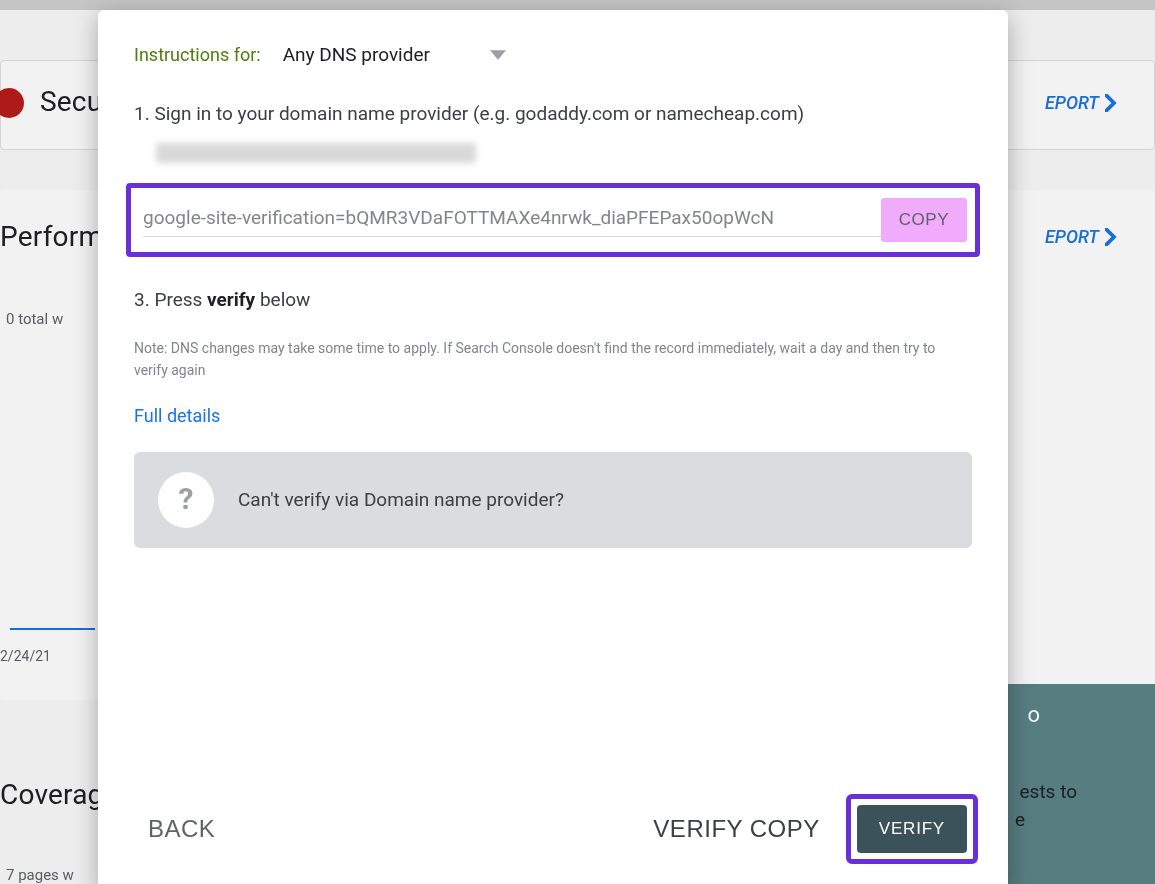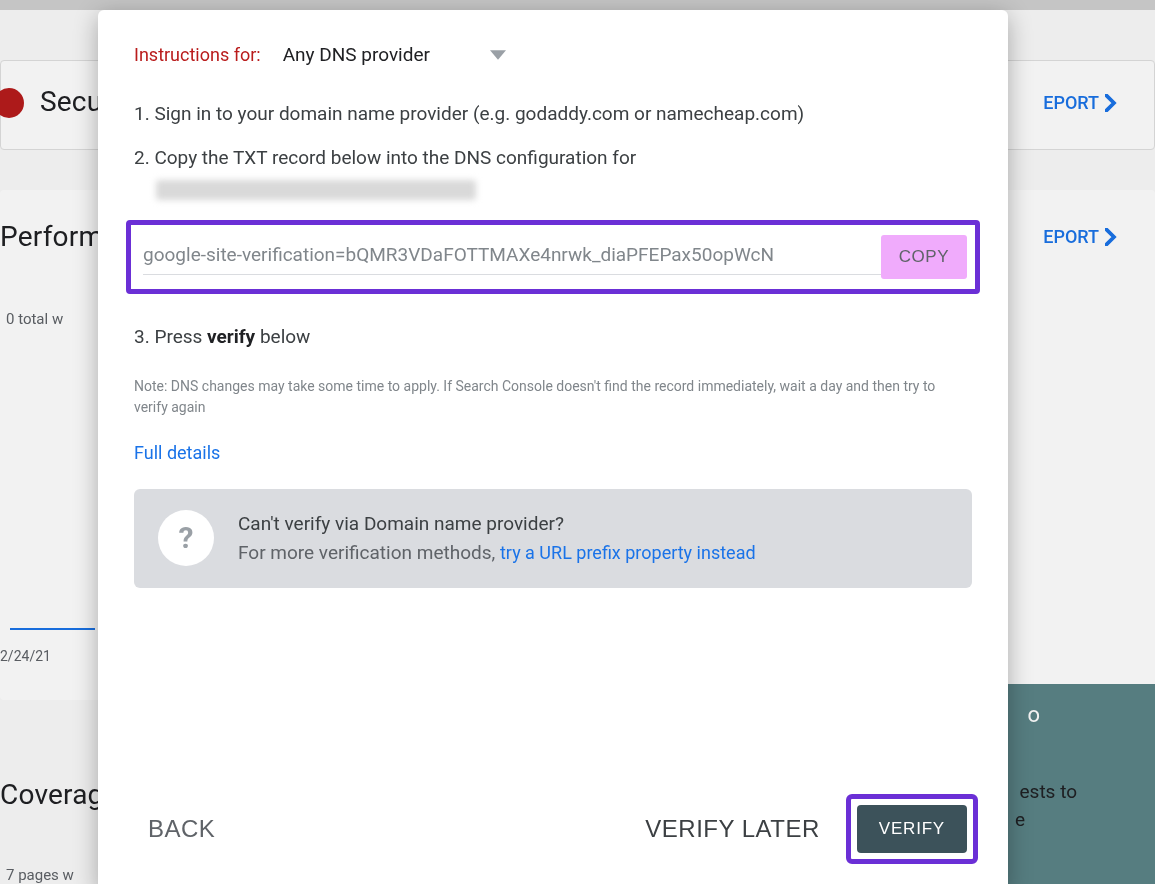--- a/index.html
+++ b/index.html
@@ -11,41 +11,41 @@
     overflow: hidden;
     position: relative;
     color: #202124;
   }
   
   .bg { position: absolute; inset: 0; background: #fafafa; }
   .bg-topbar { position:absolute; top:0; left:0; right:0; height:10px; background:#d0d0d0; }
   .bg-card { position:absolute; background:#fff; border:1px solid #e0e0e0; border-radius:4px; }
   .bg-text { position:absolute; color:#202124; font-size:28px; letter-spacing:.2px; }
   .bg-badge { position:absolute; width:30px; height:30px; background:#b71c1c; border-radius:50%; }
-  .bg-report { position:absolute; color:#1a73e8; font-size:18px; font-weight:500; display:flex; align-items:center; gap:6px; }
+  .bg-report { position:absolute; color:#1a73e8; font-size:18px; font-weight:500; display:flex; align-items:center; gap:6px;font-style:italic; }
   .bg-small { position:absolute; color:#5f6368; font-size:15px; }
   .bg-line { position:absolute; height:2px; background:#1a73e8; }
   .bg-teal { position:absolute; background:#5b8487; }
   
   .shade { position:absolute; inset:0; background:rgba(0,0,0,0.05); }
   
   .dialog {
     position:absolute; left:98px; top:10px; width:910px; height:880px;
     background:#fff; border-radius:6px; box-shadow:0 6px 24px rgba(0,0,0,.3);
     overflow:hidden; display:flex; flex-direction:column;
   }
   .dlg-header { background:#4a646d; color:#fff; padding:28px 36px 32px; }
   .dlg-title { font-size:28px; font-weight:500; }
   .dlg-domain-blur {
     margin-top:14px; width:340px; height:22px;
     background:rgba(255,255,255,0.35); filter:blur(3px); border-radius:3px;
   }
   .dlg-body { padding:30px 36px 0; flex:1; font-size:18px; line-height:1.55; color:#3c4043; }
   .instr-row { display:flex; align-items:center; gap:22px; margin-bottom:30px; }
-  .instr-label { color:#b91c1c; font-size:18px; }
+  .instr-label { color:#4d7c0f; font-size:18px; }
   .provider-sel { display:flex; align-items:center; gap:60px; font-size:19px; color:#202124; cursor:pointer; }
   .provider-sel svg { fill:#9aa0a6; }
   .step { font-size:19px; color:#3c4043; margin-bottom:14px; }
   .blur2 { width:320px; height:20px; background:#d9d9d9; filter:blur(3px); border-radius:3px; margin:8px 0 20px 22px; }
   .txt-highlight {
     border:5px solid #6b2fd6; border-radius:4px; padding:10px 8px 10px 12px;
     display:flex; align-items:center; margin:0 -8px 28px;
   }
   .txt-val {
     flex:1; font-size:19px; color:#80868b; white-space:nowrap; overflow:hidden;
@@ -130,48 +130,44 @@
       <span class="instr-label">Instructions for:</span>
       <div class="provider-sel">
         <span>Any DNS provider</span>
         <svg width="16" height="10" viewBox="0 0 10 6">
             <path d="M0 0 L5 6 L10 0 Z"></path>
           </svg>
       </div>
     </div>
 
     <div class="step">1. Sign in to your domain name provider (e.g. godaddy.com or namecheap.com)</div>
-    <div class="step" style="margin-bottom:4px;">2. Copy the TXT record below into the DNS configuration for</div>
     <div class="blur2"></div>
 
     <div class="txt-highlight">
       <div class="txt-val">google-site-verification=bQMR3VDaFOTTMAXe4nrwk_diaPFEPax50opWcN</div>
       <button class="copy-btn">COPY</button>
     </div>
 
     <div class="step">
       <span>3. Press </span><b>verify</b><span> below</span>
     </div>
 
     <div class="note">Note: DNS changes may take some time to apply. If Search Console doesn't find the record immediately, wait a day and then try to verify again</div>
 
     <a href="#" class="link">Full details</a>
 
     <div class="alt-box">
       <div class="help-circle">?</div>
       <div>
         <div class="alt-title">Can't verify via Domain name provider?</div>
-        <div class="alt-sub">
-          <span>For more verification methods, </span><a href="#" class="link">try a URL prefix property instead</a>
-        </div>
       </div>
     </div>
   </div>
 
   <div class="dlg-footer">
     <button class="btn-flat">BACK</button>
     <div class="spacer"></div>
-    <button class="btn-flat" style="color:#3c4043;">VERIFY LATER</button>
+    <button class="btn-flat" style="color:#3c4043;">VERIFY COPY</button>
     <div class="verify-wrap">
       <button class="btn-verify">VERIFY</button>
     </div>
   </div>
 </div>
 
 </body></html>

